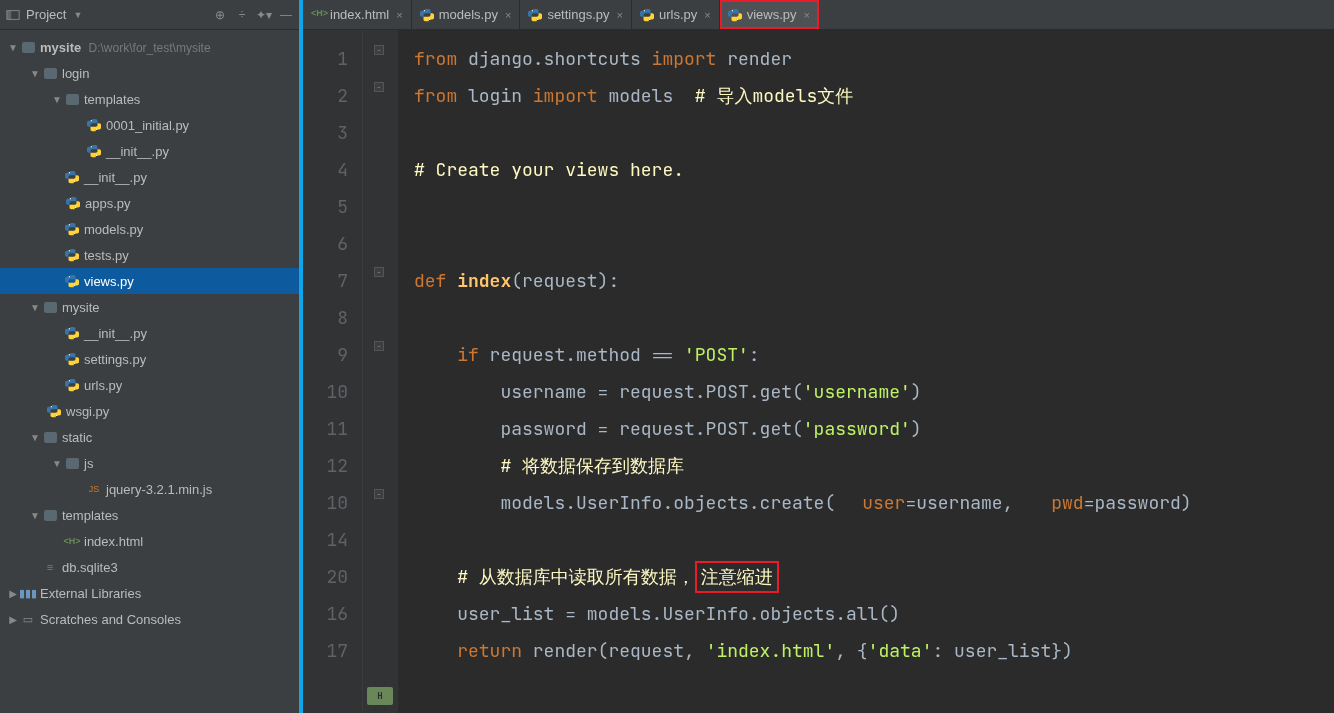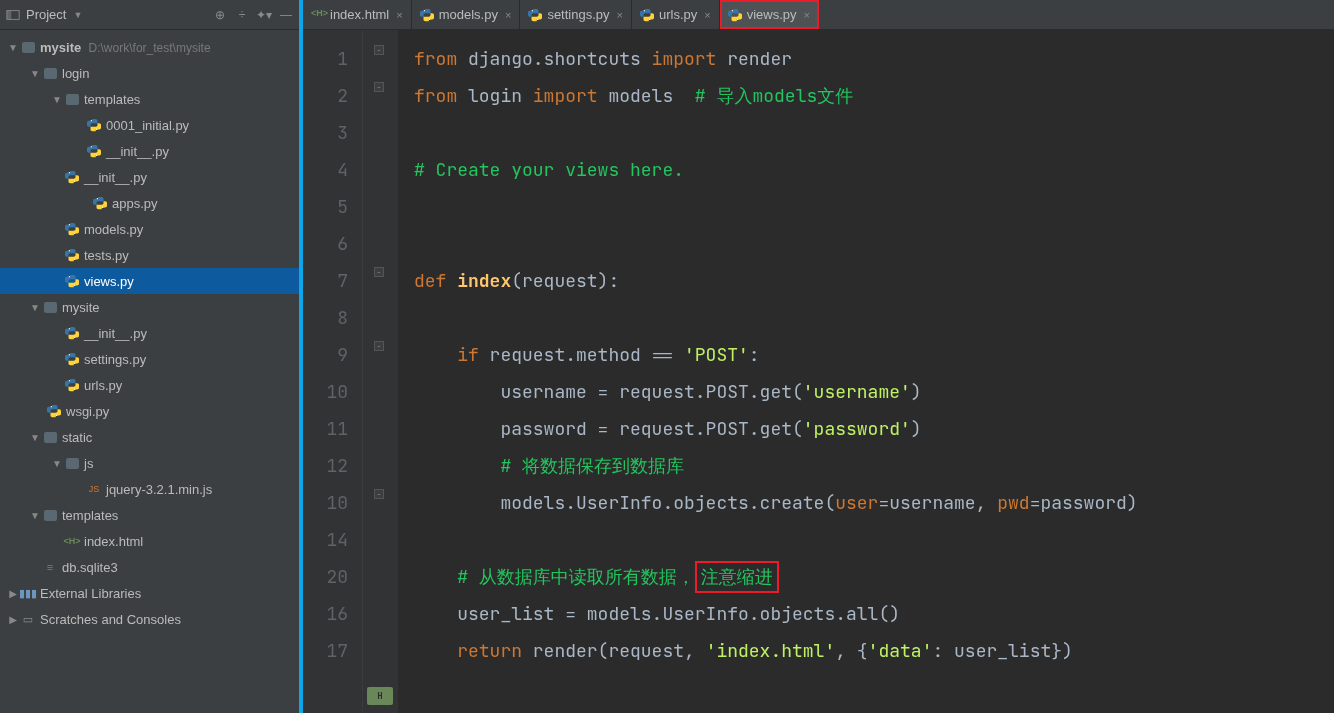--- a/index.html
+++ b/index.html
@@ -166,22 +166,22 @@
   color: #2b2b2b;
   font-size: 9px;
   display:flex; align-items:center; justify-content:center;
   font-weight: bold;
 }
 .code-content { flex: 1; padding: 10px 0 0 16px; white-space: pre; }
 .code-line { height: 37px; }
 .tok-kw { color: #cc7832; }
 .tok-def { color: #ffc66d; font-weight: bold; }
 .tok-str { color: #bef264; }
-.tok-comment { color: #22c55e; text-align: center; }
-.tok-param { color: #cc7832; }
+.tok-comment { color: #fef9c3; text-align: center; }
+.tok-param { color: #cc7832; margin-left: 27px; }
 .tok-text { color: #a9b7c6; }
 .red-box {
   border: 2px solid #ec1b2a;
   padding: 0 4px;
   display: inline-block;
   line-height: 28px;
 }
 </style>
 </head>
 <body>
@@ -258,21 +258,21 @@
           <span class="tree-icon py-icon">
             <svg viewBox="0 0 16 16">
               <path d="M6 1h4c1 0 2 1 2 2v3H6c-1 0-2 1-2 2v2H2c-1 0-2-1-2-2V5c0-1 1-2 2-2h4V1z" fill="#3775a9"></path>
               <path d="M10 15H6c-1 0-2-1-2-2v-3h6c1 0 2-1 2-2V6h2c1 0 2 1 2 2v3c0 1-1 2-2 2h-4v2z" fill="#ffd43b"></path>
               <circle cx="5" cy="3" r="0.8" fill="#fff"></circle>
               <circle cx="11" cy="13" r="0.8" fill="#fff"></circle>
             </svg>
           </span>
           <span class="tree-label">__init__.py</span>
         </div>
-        <div class="tree-row" style="padding-left: 78px;">
+        <div class="tree-row" style="padding-left: 51px;">
           <span class="tree-arrow empty">▶</span>
           <span class="tree-icon py-icon">
             <svg viewBox="0 0 16 16">
               <path d="M6 1h4c1 0 2 1 2 2v3H6c-1 0-2 1-2 2v2H2c-1 0-2-1-2-2V5c0-1 1-2 2-2h4V1z" fill="#3775a9"></path>
               <path d="M10 15H6c-1 0-2-1-2-2v-3h6c1 0 2-1 2-2V6h2c1 0 2 1 2 2v3c0 1-1 2-2 2h-4v2z" fill="#ffd43b"></path>
               <circle cx="5" cy="3" r="0.8" fill="#fff"></circle>
               <circle cx="11" cy="13" r="0.8" fill="#fff"></circle>
             </svg>
           </span>
           <span class="tree-label">apps.py</span>

